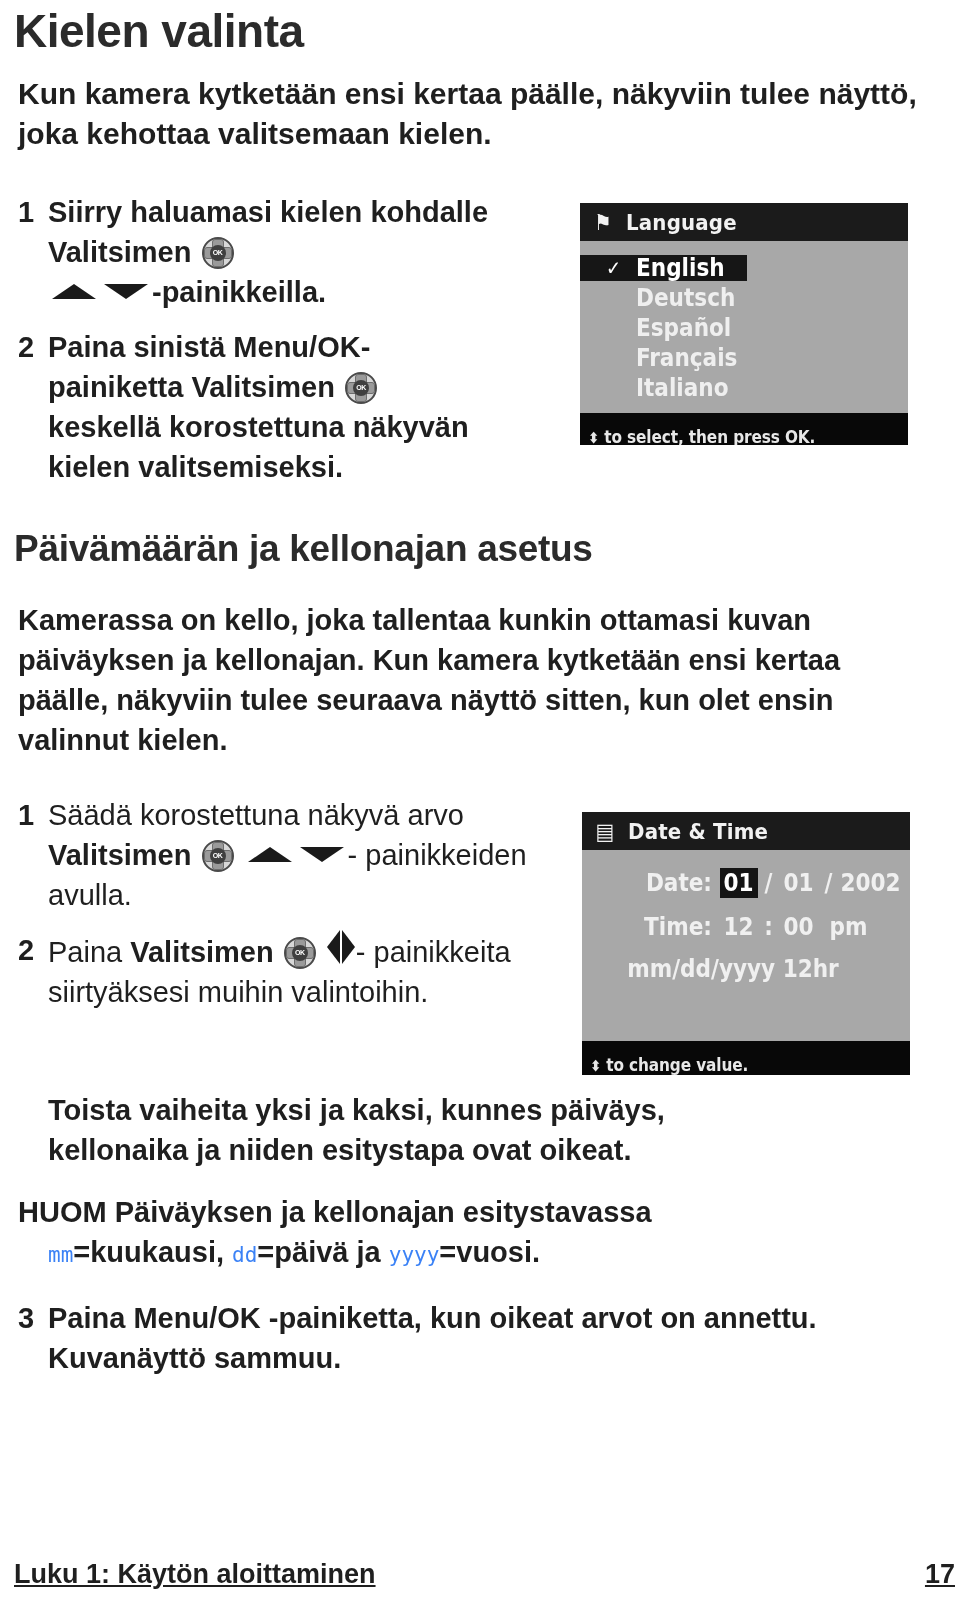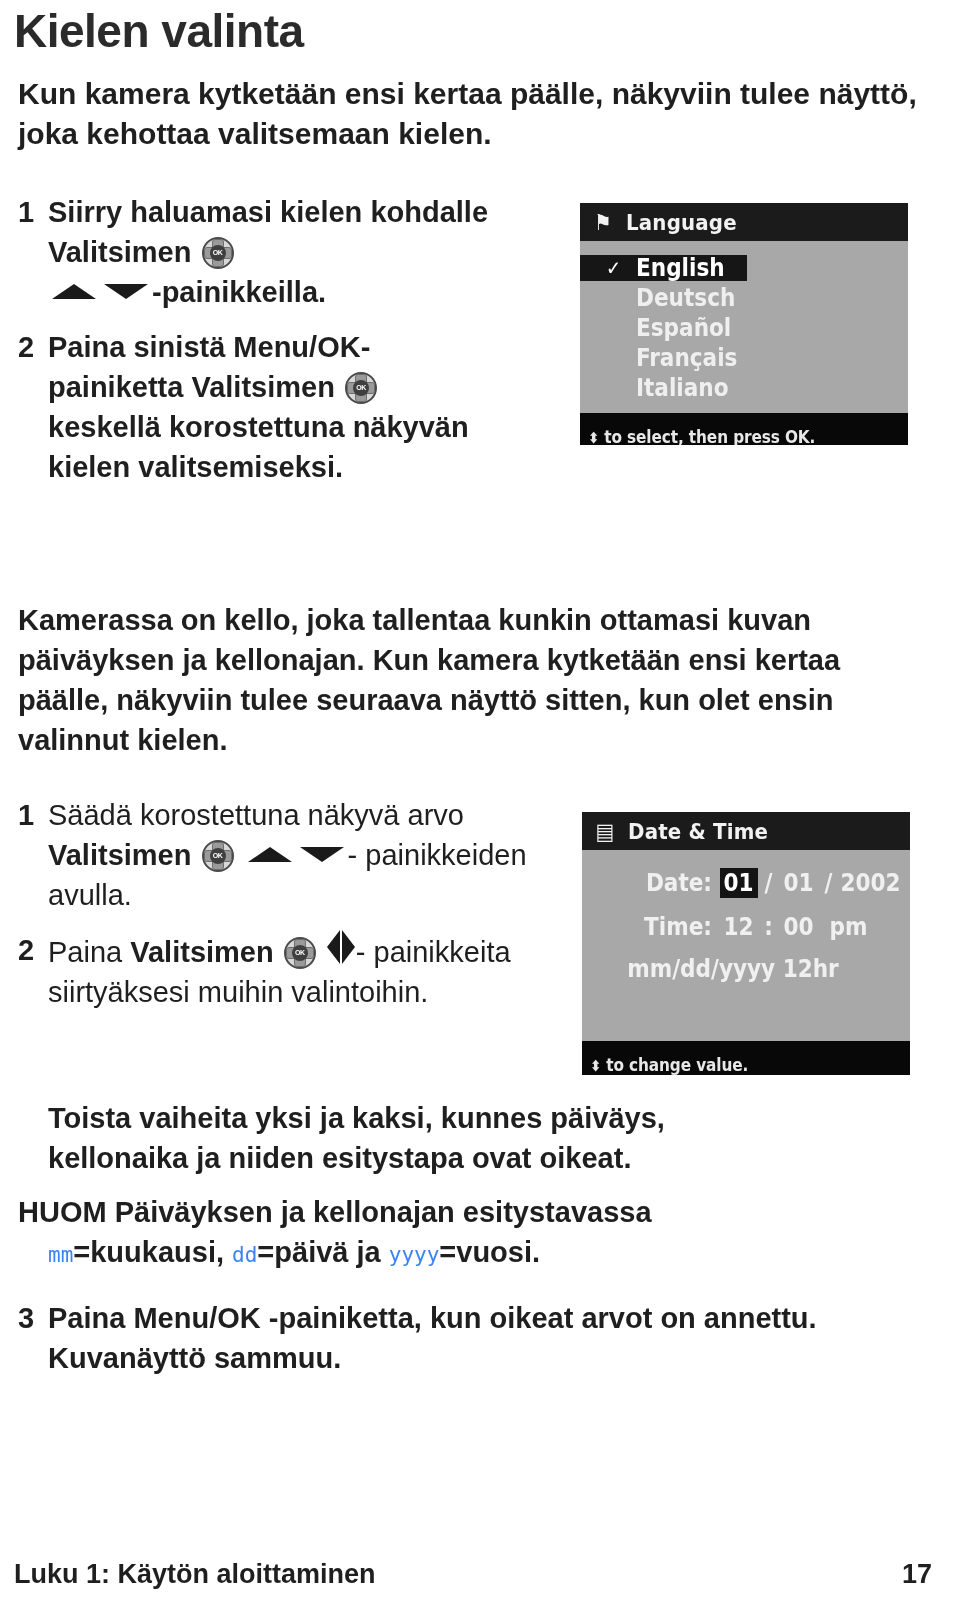--- a/index.html
+++ b/index.html
@@ -264,28 +264,29 @@
     font-family: "DejaVu Sans Mono", monospace;
     font-weight: normal;
     font-size: 21px;
     color: #3b82f6;
   }
 
   
   .footer {
     position: absolute;
     left: 14px;
-    right: 28px;
+    right: 5px;
     bottom: 26px;
     display: flex;
     justify-content: space-between;
     align-items: baseline;
     font-size: 27px;
     font-weight: bold;
     color: #1f1f1f;
+    text-decoration: underline;
   }
 </style>
 </head>
 <body>
 
 <div class="page">
 
   <div class="h1">Kielen valinta</div>
 
   <div class="intro">Kun kamera kytketään ensi kertaa päälle, näkyviin tulee näyttö, joka kehottaa valitsemaan kielen.</div>
@@ -336,20 +337,21 @@
     <div class="step-body bold">
       <span>Paina sinistä </span><span class="b">Menu/OK-</span><br>
       <span>painiketta </span><span class="b">Valitsimen</span>
       <span class="icon-dpad">
         <span class="ring"></span><span class="cross-h"></span><span class="cross-v"></span><span class="ok">OK</span>
       </span><br>
       <span>keskellä korostettuna näkyvän kielen valitsemiseksi.</span>
     </div>
   </div>
 
+  <div class="h2">Päivämäärän ja kellonajan asetus</div>
 
   <div class="body-para" style="left:18px; top:600px; width:920px;">Kamerassa on kello, joka tallentaa kunkin ottamasi kuvan päiväyksen ja kellonajan. Kun kamera kytketään ensi kertaa päälle, näkyviin tulee seuraava näyttö sitten, kun olet ensin valinnut kielen.</div>
 
   <div class="lcd" style="left:582px; top:812px; width:328px; height:263px;">
     <div class="lcd-title" style="height:38px;">
       <span class="glyph">▤</span>
       <span>Date &amp; Time</span>
     </div>
     <div class="lcd-body" style="height:173px; padding-top:18px;">
       <div class="dt-row" style="margin-bottom:14px;">
@@ -389,21 +391,21 @@
     <div class="step-num">2</div>
     <div class="step-body">
       <span>Paina </span><span class="b">Valitsimen</span>
       <span class="icon-dpad">
         <span class="ring"></span><span class="cross-h"></span><span class="cross-v"></span><span class="ok">OK</span>
       </span>
       <span class="tri-left"></span><span class="tri-right"></span><span>- painikkeita siirtyäksesi muihin valintoihin.</span>
     </div>
   </div>
 
-  <div class="body-para" style="left:48px; top:1090px; width:720px;margin-top:8px;">Toista vaiheita yksi ja kaksi, kunnes päiväys, kellonaika ja niiden esitystapa ovat oikeat.</div>
+  <div class="body-para" style="left:48px; top:1090px; width:720px;">Toista vaiheita yksi ja kaksi, kunnes päiväys, kellonaika ja niiden esitystapa ovat oikeat.</div>
 
   <div class="huom" style="left:18px; top:1192px; width:900px;">
     <span class="b">HUOM</span><span> Päiväyksen ja kellonajan esitystavassa </span><br>
     <span style="display:inline-block; width:30px;"></span><span class="mono-tag">mm</span><span>=kuukausi, </span><span class="mono-tag">dd</span><span>=päivä ja </span><span class="mono-tag">yyyy</span><span>=vuosi.</span>
   </div>
 
   <div class="step" style="left:18px; top:1298px; width:920px;">
     <div class="step-num">3</div>
     <div class="step-body bold">
       <span>Paina </span><span class="b">Menu/OK</span><span> -painiketta, kun oikeat arvot on annettu. Kuvanäyttö sammuu.</span>

